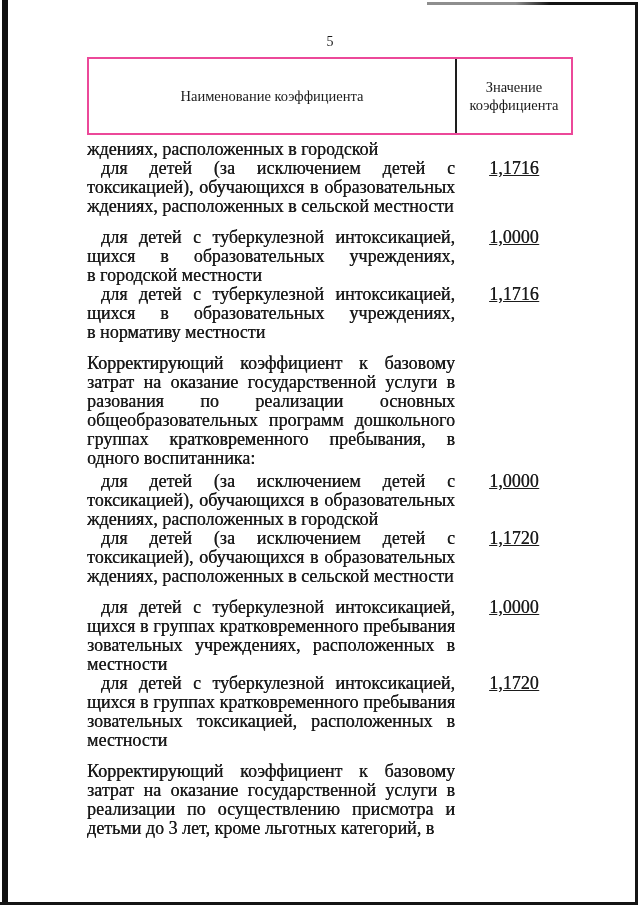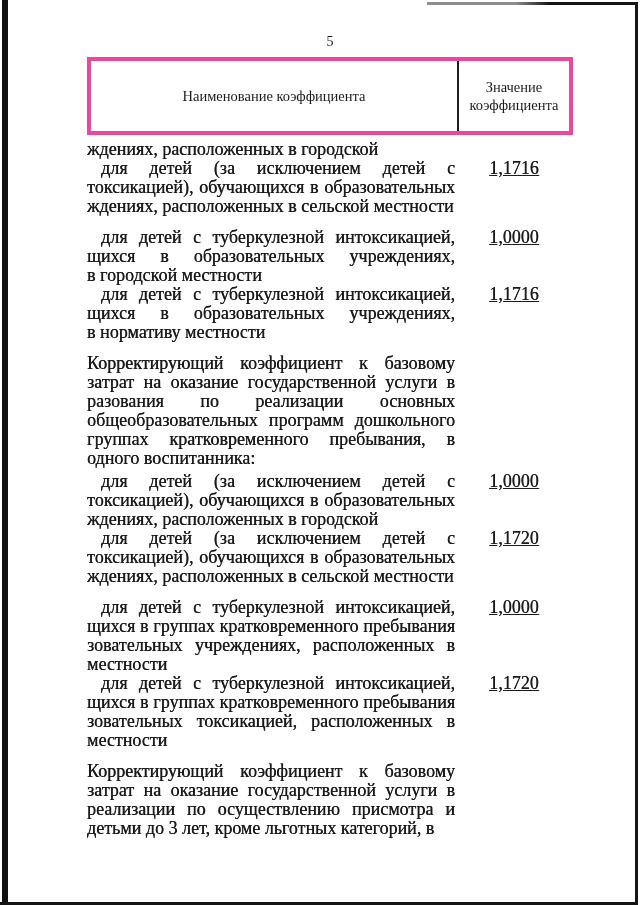--- a/index.html
+++ b/index.html
@@ -51,21 +51,21 @@
     left: 87px; top: 34px;
     width: 486px;
     text-align: center;
     font-size: 14px;
   }
   
   .thead {
     position: absolute;
     left: 87px; top: 57px;
     width: 486px; height: 78px;
-    border: 4px solid #ec4899;
+    border: 2px solid #ec4899;
     box-sizing: border-box;
     display: flex;
   }
   .thead .th-name {
     width: 368px;
     box-sizing: border-box;
     border-right: 2px solid #1e1e1e;
     display: flex;
     align-items: center;
     justify-content: center;

